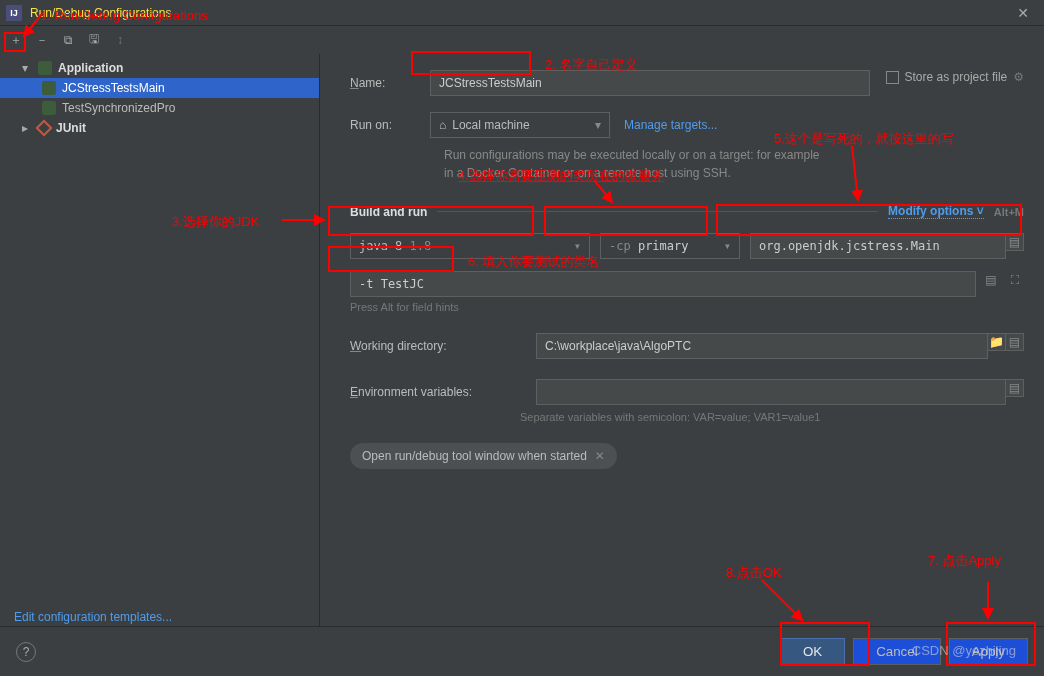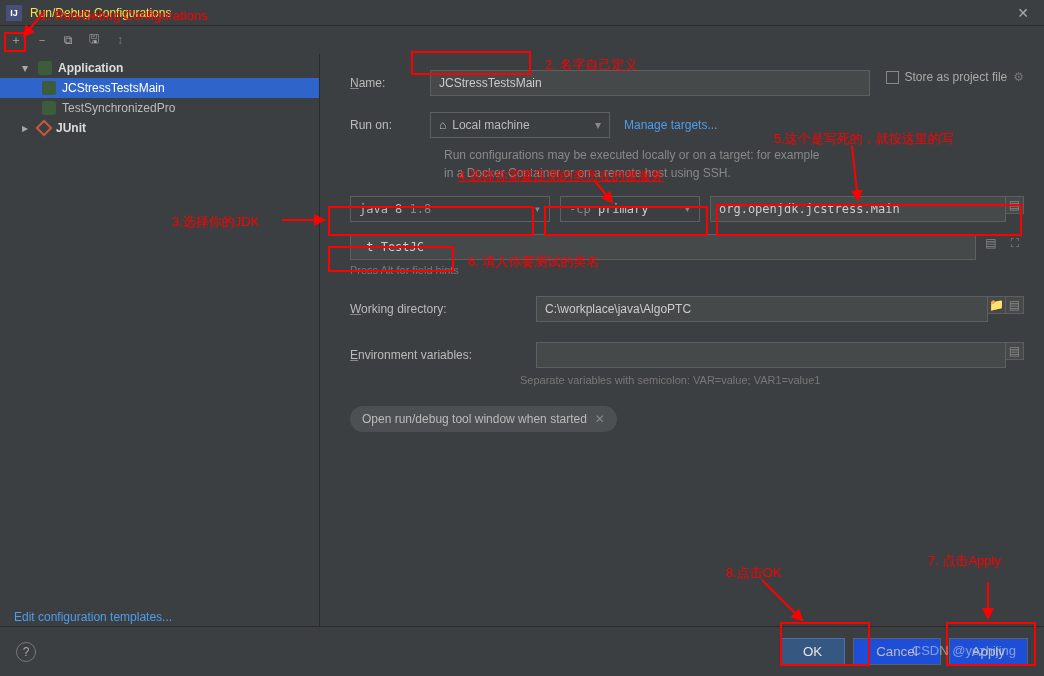--- a/index.html
+++ b/index.html
@@ -120,23 +120,29 @@
       <div class="select" style="width:180px">
         <span style="margin-right:6px">⌂</span>
         <span>Local machine</span>
         <span class="arrow">▾</span>
       </div>
       <a class="link" style="margin-left:14px">Manage targets...</a>
     </div>
 
     <div class="info" style="max-width:380px">Run configurations may be executed locally or on a target: for example in a Docker Container or on a remote host using SSH.</div>
 
+    <div class="section-h">
+      <span>Build and run</span>
+      <div class="line"></div>
+      <span class="modify"><span>Modify options</span> ˅</span>
+      <span class="hint-sm">Alt+M</span>
+    </div>
 
     <div class="buildrow">
-      <div class="select mono" style="width:200px">
+      <div class="select mono" style="width:240px">
         <span>java 8</span>&nbsp;
         <span class="ghost">1.8</span>
         <span class="arrow">▾</span>
       </div>
       <div class="select mono cp" style="width:140px">
         <span>-cp</span>&nbsp;
         <span class="v">primary</span>
         <span class="arrow">▾</span>
       </div>
       <div style="flex:1; display:flex;">

